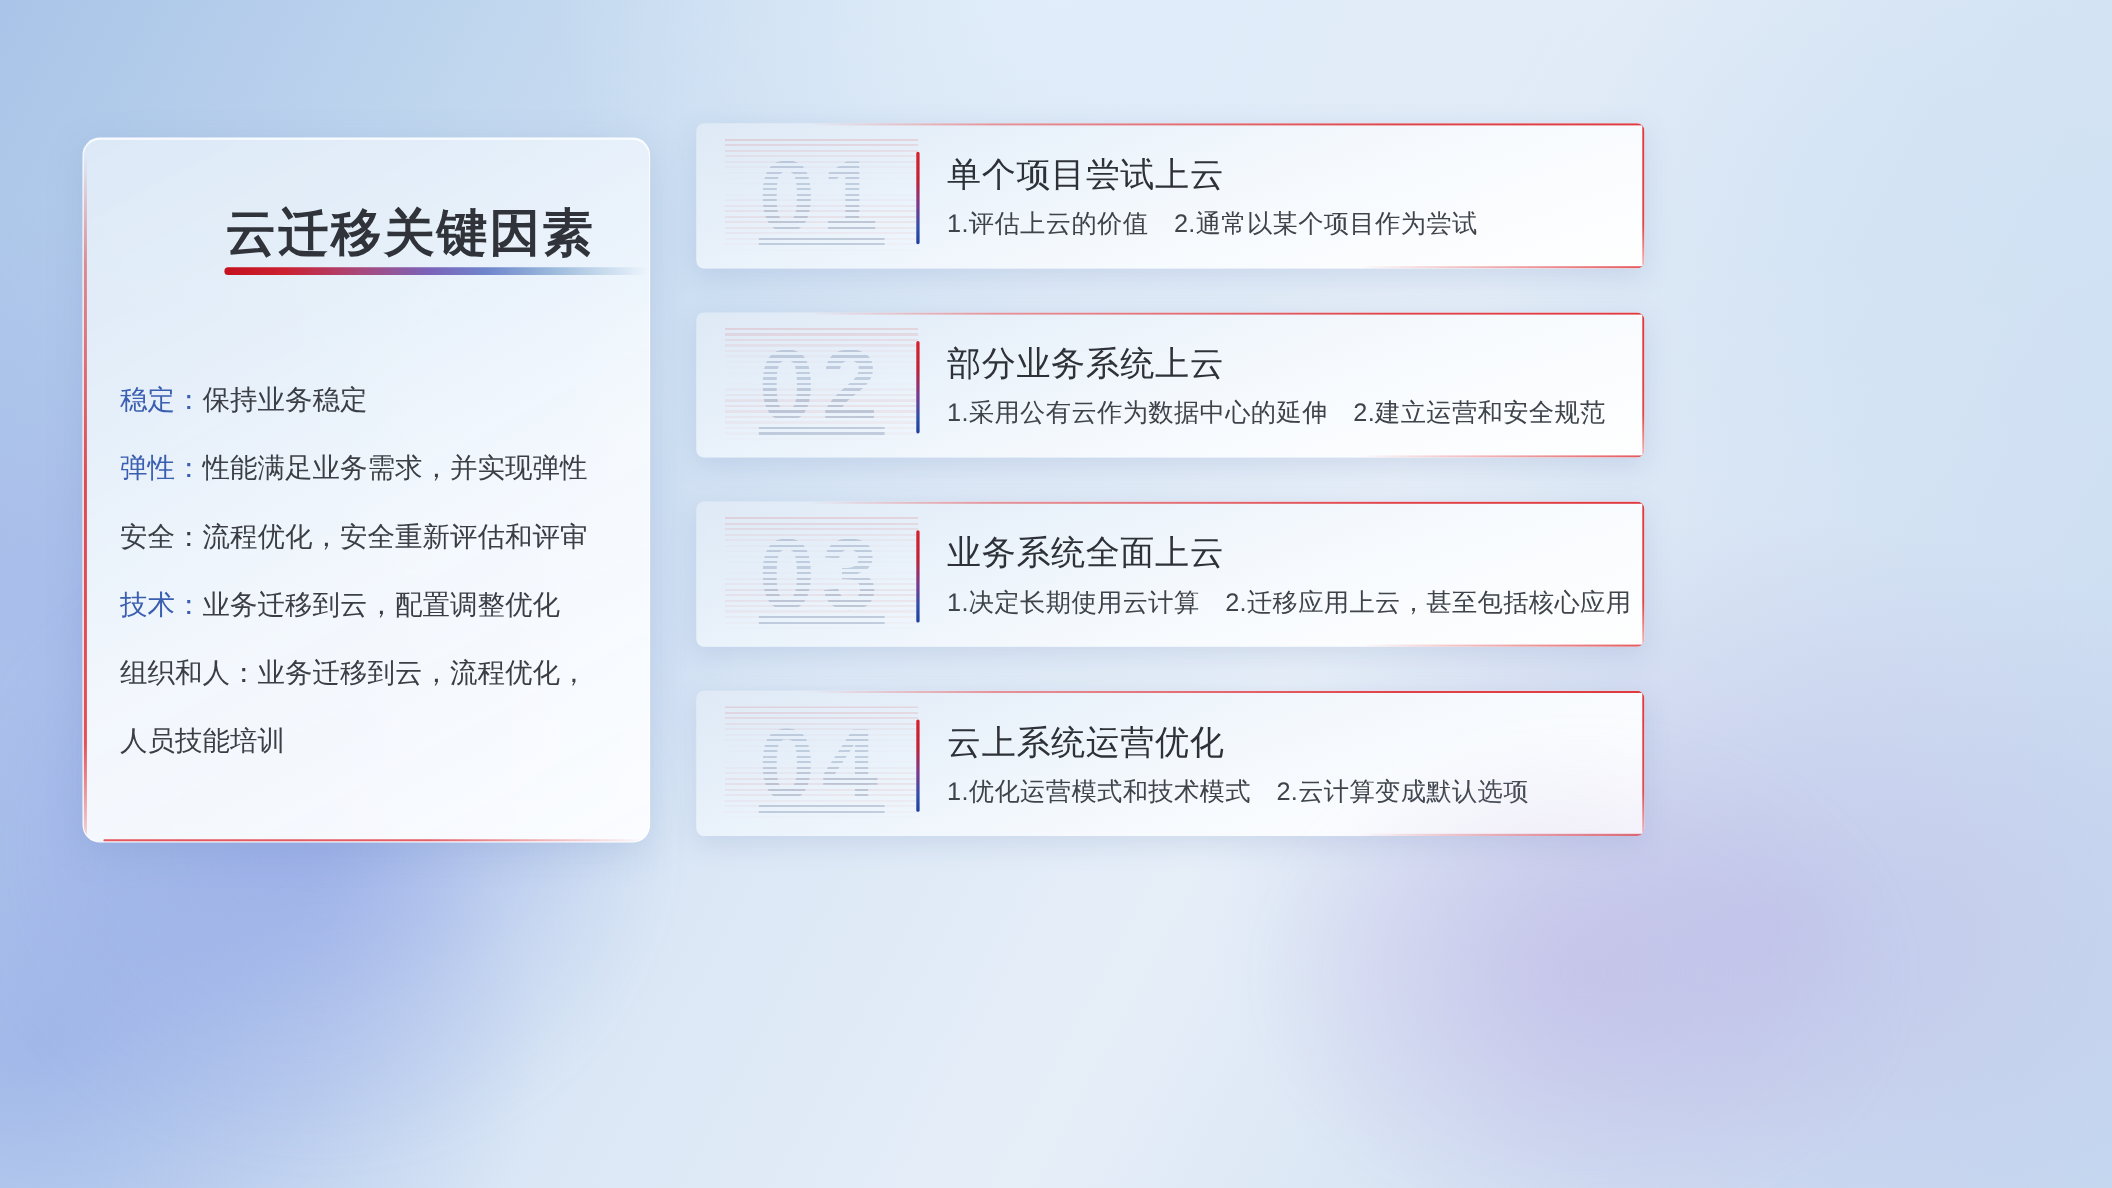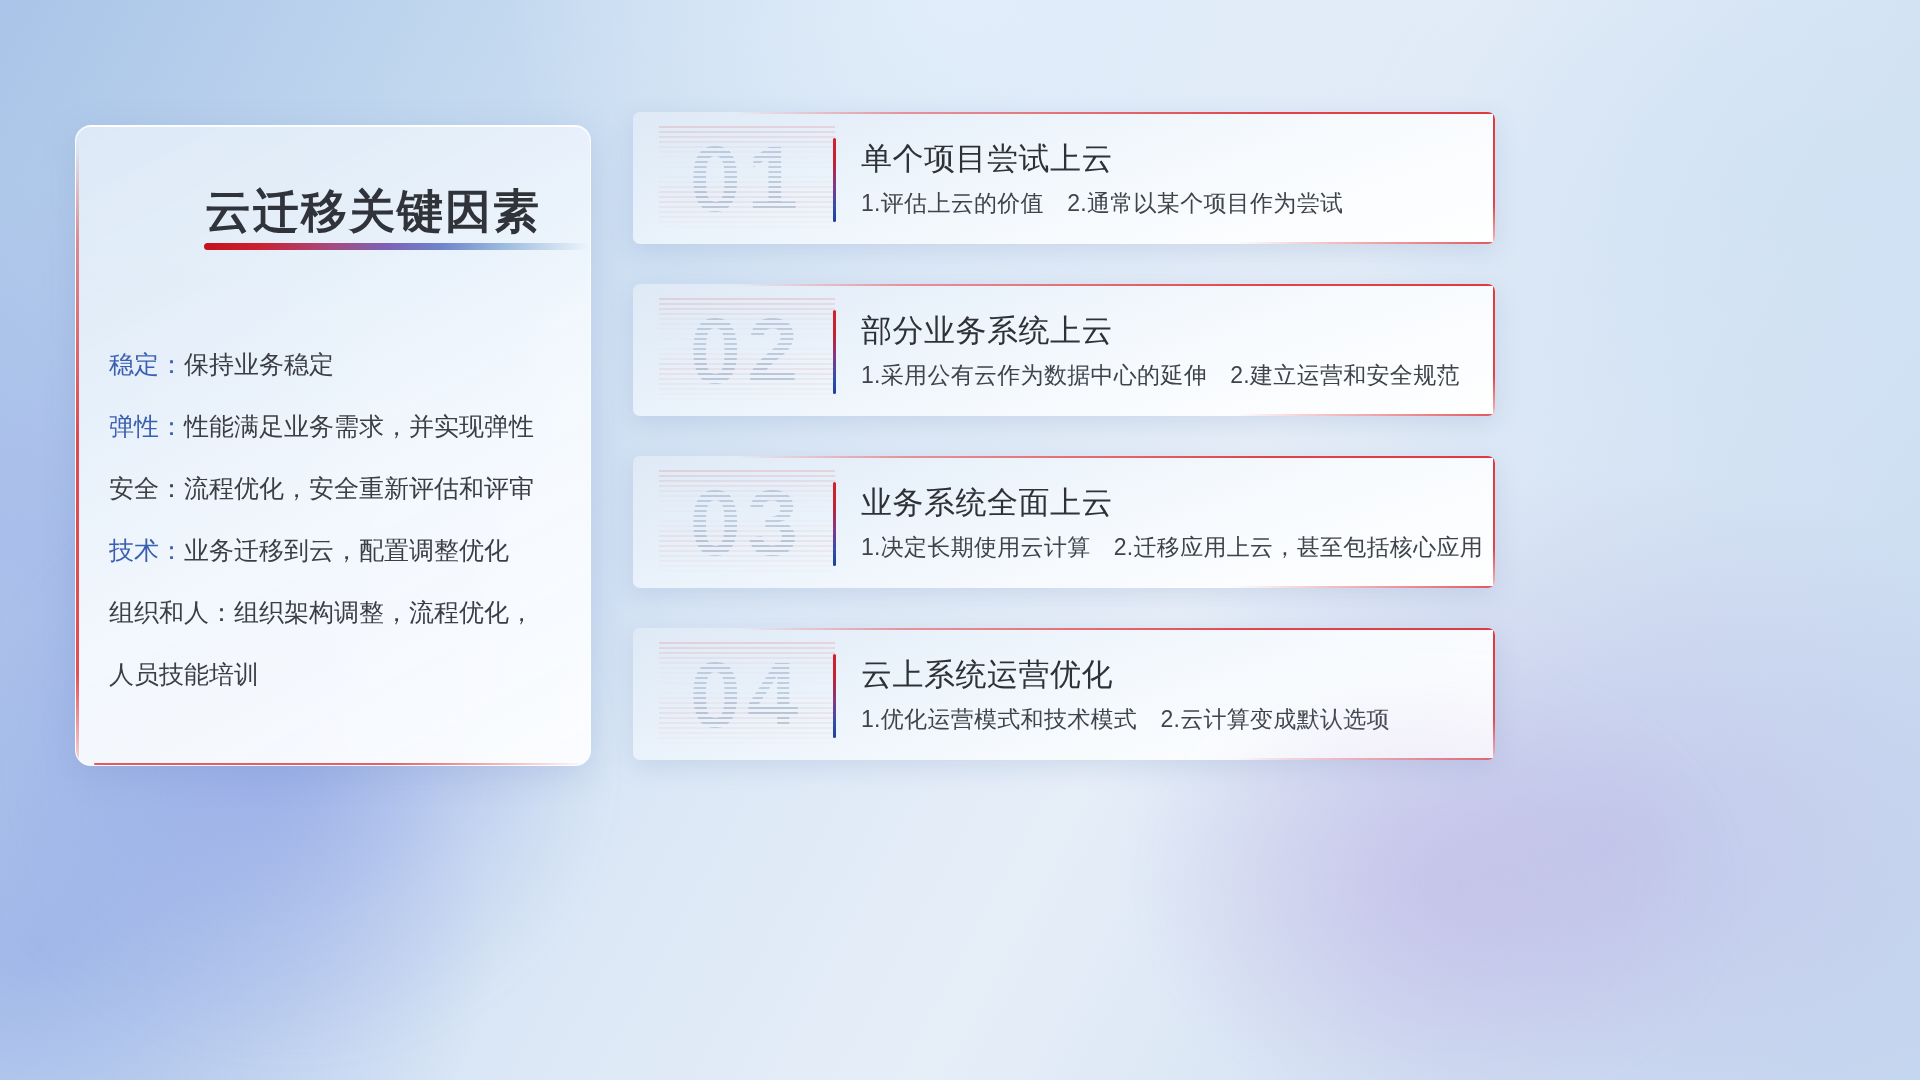--- a/index.html
+++ b/index.html
@@ -118,20 +118,21 @@
     width:176px; height:106px;
     font-size:92px; font-weight:bold; letter-spacing:6px;
     color:#9fb4cc;
     display:flex; align-items:center; justify-content:center;
     opacity:0.55;
     -webkit-mask-image:repeating-linear-gradient(180deg,
         #000 0px, #000 2px, rgba(0,0,0,0) 2px, rgba(0,0,0,0) 5px);
     mask-image:repeating-linear-gradient(180deg,
         #000 0px, #000 2px, rgba(0,0,0,0) 2px, rgba(0,0,0,0) 5px);
     user-select:none;
+    text-decoration:underline;
   }
   .ghost-num .tint {
     position:absolute; inset:0;
     background:linear-gradient(180deg, rgba(214,70,78,0.30) 0%, rgba(214,70,78,0.05) 24%,
                 rgba(130,150,200,0.0) 45%, rgba(214,70,78,0.18) 66%, rgba(150,165,205,0.0) 100%);
     mix-blend-mode:multiply;
     pointer-events:none;
   }
 
   .divider {
@@ -168,21 +169,21 @@
       <div class="factor-row">
         <span class="key">弹性：</span><span class="val">性能满足业务需求，并实现弹性</span>
       </div>
       <div class="factor-row">
         <span class="key plain">安全：</span><span class="val">流程优化，安全重新评估和评审</span>
       </div>
       <div class="factor-row">
         <span class="key">技术：</span><span class="val">业务迁移到云，配置调整优化</span>
       </div>
       <div class="factor-row">
-        <span class="key plain">组织和人：</span><span class="val">组织架构调整，流程优化，</span>
+        <span class="key plain">组织和人：</span><span class="val">业务迁移到云，流程优化，</span>
       </div>
       <div class="factor-row">
         <span class="key plain"></span><span class="val">人员技能培训</span>
       </div>
     </div>
   </div>
 
   <div class="cards">
 
     <div class="card">

